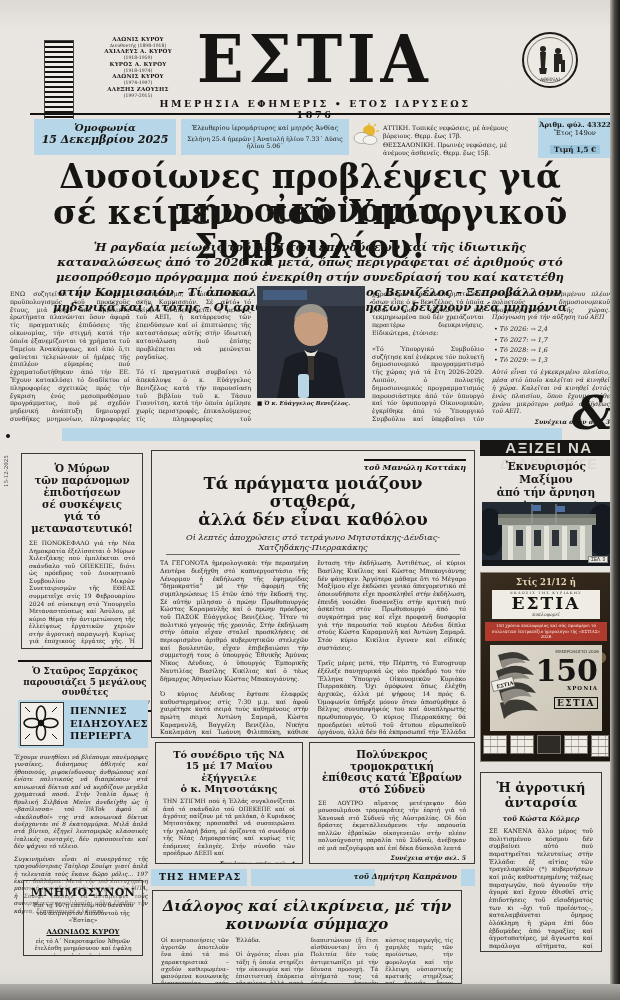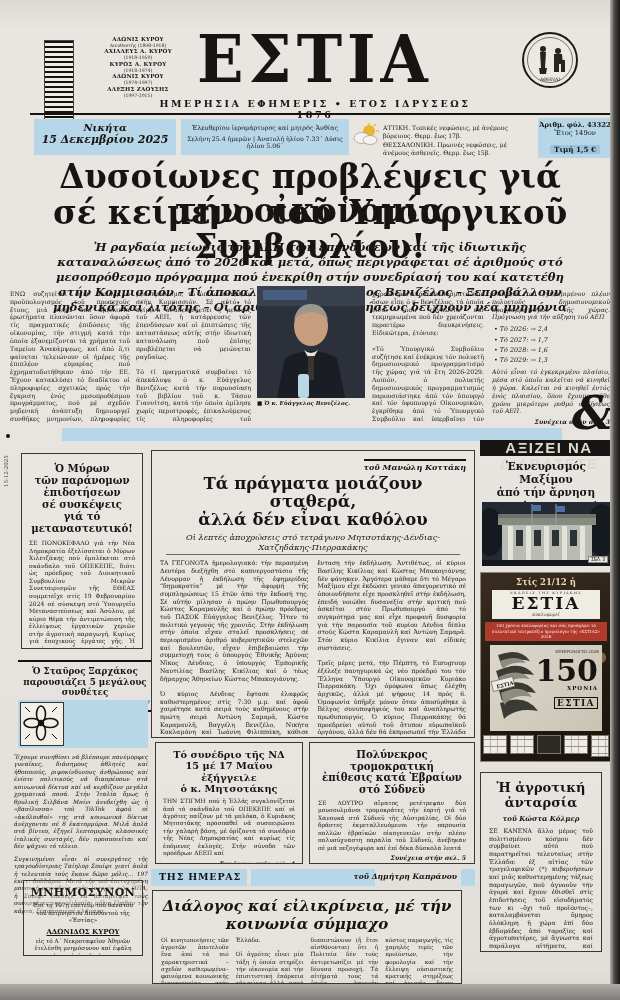--- a/index.html
+++ b/index.html
@@ -67,21 +67,21 @@
       <circle cx="38" cy="21" r="3" fill="#262420"></circle>
       <path d="M34 24 L42 24 L43 34 L39 34 L39 42 L34 42 Z" fill="#262420"></path>
       <rect x="41" y="30" width="4" height="12" fill="#262420"></rect>
       <text x="30" y="51" text-anchor="middle" font-size="4.6" font-family="DejaVu Serif,serif" fill="#262420">ΑΘΗΝΑΙ</text>
     </svg>
   </div>
 
   <div class="abs" style="left:30px;top:113px;width:582px;height:2px;background:#15130f;"></div>
 
   <div class="abs bluebg ctr" style="left:34px;top:119px;width:142px;height:36px;padding-top:3px;box-sizing:border-box;">
-    <div class="bold ital" style="font-size:10px;">Νικήτα</div>
+    <div class="bold ital" style="font-size:10px;">Ὁμοφωνία</div>
     <div class="bold ital" style="font-size:11px;">15 Δεκεμβρίου 2025</div>
   </div>
   <div class="abs bluebg ctr" style="left:181px;top:119px;width:168px;height:36px;padding:5px 3px 0;box-sizing:border-box;text-align:center;">
     <div style="font-size:6.4px;">Ἐλευθερίου ἱερομάρτυρος καί μητρός Ἀνθίας</div>
     <div style="font-size:6.2px;margin-top:3px;">Σελήνη 25.4 ἡμερῶν | Ἀνατολή ἡλίου 7.33΄  Δύσις ἡλίου 5.06΄</div>
   </div>
   <div class="abs" style="left:352px;top:123px;width:28px;height:24px;">
     <svg width="28" height="24" viewBox="0 0 28 24">
       <circle cx="17" cy="8" r="6" fill="#e8b62c"></circle>
       <g stroke="#e8b62c" stroke-width="1.2">
@@ -179,20 +179,25 @@
           <ellipse cx="29" cy="20" rx="8" ry="4.5"></ellipse>
         </g>
         <circle cx="20" cy="20" r="3.2" fill="#15130f"></circle>
         <g stroke="#15130f" stroke-width="1">
             <line x1="4" y1="4" x2="9" y2="9"></line>
             <line x1="36" y1="4" x2="31" y2="9"></line>
             <line x1="4" y1="36" x2="9" y2="31"></line>
             <line x1="36" y1="36" x2="31" y2="31"></line>
           </g>
       </svg>
+    </div>
+    <div class="bold" style="font-size:10px;line-height:1.25;margin-left:6px;letter-spacing:.3px;">
+      <div>ΠΕΝΝΙΕΣ</div>
+      <div>ΕΙΔΗΣΟΥΛΕΣ</div>
+      <div>ΠΕΡΙΕΡΓΑ</div>
     </div>
   </div>
 
   <div class="abs" style="left:14px;top:754px;width:134px;">
     <div class="t ital" style="font-size:5.9px;">Ἔχουμε συνηθίσει νά βλέπουμε πανέμορφες γυναῖκες, διάσημους ἀθλητές καί ἠθοποιούς, ριψοκίνδυνους ἀνθρώπους καί ἐνίοτε πολιτικούς νά διαπρέπουν στά κοινωνικά δίκτυα καί νά κερδίζουν μεγάλα χρηματικά ποσά. Στήν Ἰταλία ὅμως ἡ θρυλική Σιλβάνα Μπίνι ἀνεδείχθη ὡς ἡ «βασίλισσα» τοῦ TikTok ἀφοῦ οἱ «ἀκόλουθοί» της στά κοινωνικά δίκτυα ἀνέρχονται σέ 8 ἑκατομμύρια. Μιλᾶ ἁπλά στά βίντεο, ἐξηγεῖ λεπτομερῶς κλασσικές ἰταλικές συνταγές, δέν προσποιεῖται καί δέν ψάχνει τό τέλειο.</div>
     <div class="t ital" style="font-size:5.9px;margin-top:5px;">Συγκινημένοι εἶναι οἱ συνεργάτες τῆς τραγουδίστριας Ταίηλορ Σουίφτ γιατί ἁπλά ἡ τελευταία τούς ἔκανε δῶρο μόλις... 197 ἑκατ. δολλάρια. Μετά τήν πιό ἐπιτυχημένη μουσική περιοδεία στήν ἱστορία τῶν ΗΠΑ, ἡ Σουίφτ ἐπέλεξε νά ἀνταμείψει τούς συνεργάτες της, οἱ ὁποῖοι μόλις ἔλαβαν τήν κάρτα, ξέσπασαν σέ κλάματα.</div>
   </div>
 
   <div class="abs box ctr" style="left:23px;top:880px;width:120px;height:76px;padding:5px 6px;overflow:hidden;">
     <div class="bold" style="font-size:11px;letter-spacing:.5px;">ΜΝΗΜΟΣΥΝΟΝ</div>

